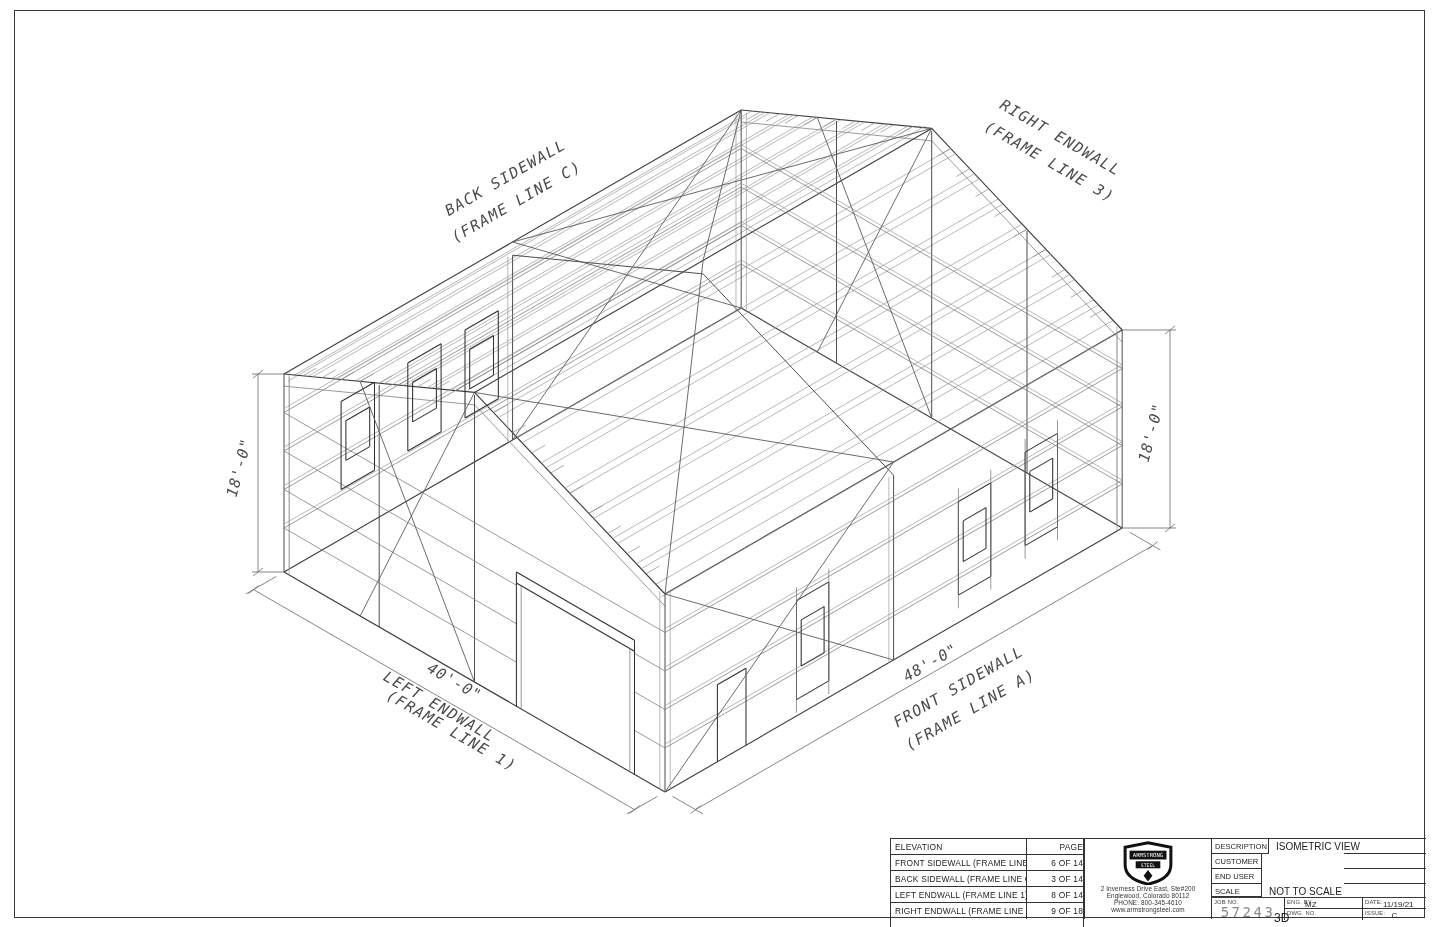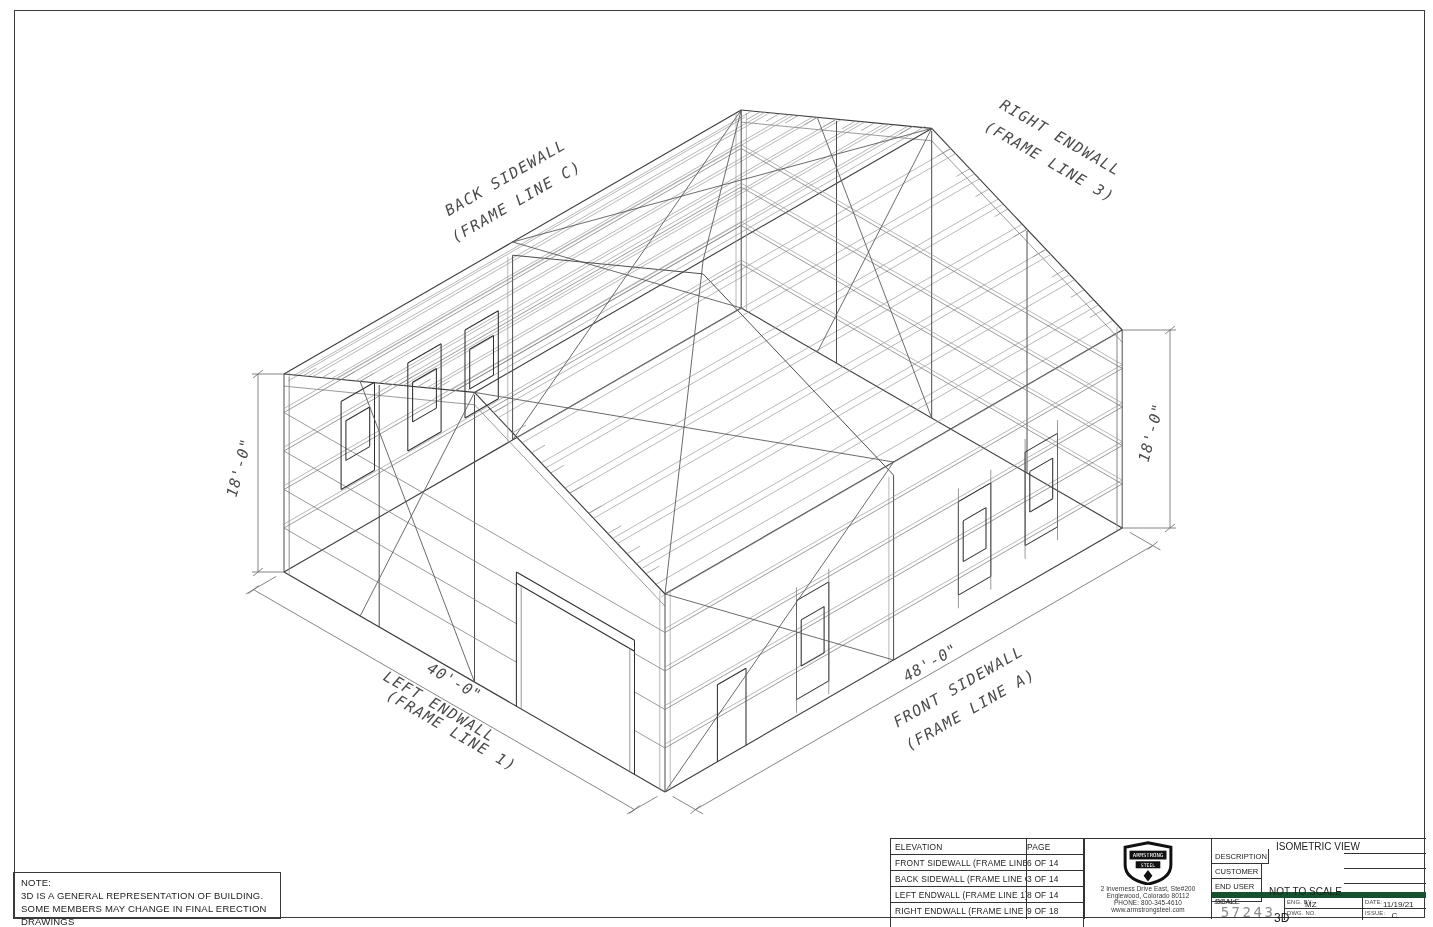--- a/index.html
+++ b/index.html
@@ -26,37 +26,37 @@
   .note{position:absolute;left:13px;top:872px;width:268px;height:47px;border:1px solid #3a3a3a;
         box-sizing:border-box;padding:3px 4px 0 7px;font-size:9.5px;line-height:13px;
         letter-spacing:.2px;color:#222;}
   
   .tb-elev{position:absolute;left:890px;top:838px;width:194px;height:101px;border:1px solid #333;
            box-sizing:border-box;display:grid;grid-template-columns:136px 1fr;
            grid-auto-rows:16.1px;font-size:8.4px;color:#222;letter-spacing:.2px;}
   .tb-elev div{border-bottom:1px solid #333;padding:3px 0 0 4px;box-sizing:border-box;
                white-space:nowrap;overflow:hidden;}
   .tb-elev div.c1{border-right:1px solid #333;}
-  .tb-elev div.pg{text-align:left;padding-left:0;}
+  .tb-elev div.pg{text-align:right;padding-left:0;}
   .tb-elev div.last{border-bottom:none;}
   
   .tb-logo{position:absolute;left:1084px;top:838px;width:128px;height:81px;box-sizing:border-box;
            border-top:1px solid #333;border-left:1px solid #333;border-right:1px solid #333;
            text-align:center;}
   .tb-logo svg{display:block;margin:2px auto 0;}
   .addr{font-size:6.4px;line-height:7px;color:#333;letter-spacing:.1px;}
   
   .tb-right{position:absolute;left:1212px;top:838px;width:214px;height:81px;box-sizing:border-box;
             border-top:1px solid #333;font-size:9px;color:#222;}
   .tbr-row{position:relative;height:15px;box-sizing:border-box;white-space:nowrap;}
   .tbr-lab{display:inline-block;box-sizing:border-box;height:100%;border-right:1px solid #333;
-           border-bottom:1px solid #333;font-size:7.6px;padding:3px 0 0 3px;vertical-align:top;margin-top:10px;}
+           border-bottom:1px solid #333;font-size:7.6px;padding:3px 0 0 3px;vertical-align:top;}
   .tbr-val{display:inline-block;font-size:10px;padding:2px 0 0 7px;vertical-align:top;}
   .tbr-ul{position:absolute;right:0;bottom:0;width:82px;border-bottom:1px solid #333;}
-  .tbr-scale{height:14px;border-bottom:6px solid #14532d;}
+  .tbr-scale{height:14px;border-bottom:1px solid #14532d;}
   .tb-band{display:flex;height:22px;box-sizing:border-box;}
   .band-job{position:relative;width:73px;border-right:1px solid #333;box-sizing:border-box;}
   .lab6{position:absolute;left:2px;top:1px;font-size:5.8px;color:#444;letter-spacing:.2px;}
   .jobno{display:block;text-align:center;margin-top:6px;font-family:"DejaVu Sans Mono",monospace;
          font-size:14px;color:#8a8a8a;letter-spacing:2.5px;}
   .band-mid{width:78px;border-right:1px solid #333;box-sizing:border-box;}
   .band-date{flex:1;}
   .subrow{position:relative;height:11px;box-sizing:border-box;}
   .subrow.b{border-bottom:1px solid #333;}
   .subval{position:absolute;left:20px;top:2px;font-size:8px;}
@@ -314,25 +314,20 @@
       <text class="cadtxt" transform="translate(437,711) rotate(30)">LEFT ENDWALL</text>
       <text class="cadtxt" transform="translate(449,735) rotate(30)">(FRAME LINE 1)</text>
       <text class="dimtxt" transform="translate(933,667) rotate(-30)">48'-0"</text>
       <text class="cadtxt" transform="translate(961,691) rotate(-30)">FRONT SIDEWALL</text>
       <text class="cadtxt" transform="translate(973,714) rotate(-30)">(FRAME LINE A)</text>
       <text class="dimtxt" transform="translate(244,469) rotate(-75)">18'-0"</text>
       <text class="dimtxt" transform="translate(1156,434) rotate(-75)">18'-0"</text>
     </g>
   </svg>
 
-  <div class="note">
-    <div>NOTE:</div>
-    <div>3D IS A GENERAL REPRESENTATION OF BUILDING.</div>
-    <div>SOME MEMBERS MAY CHANGE IN FINAL ERECTION DRAWINGS</div>
-  </div>
 
   <div class="tb-elev">
     <div class="c1">ELEVATION</div>
     <div class="pg">PAGE</div>
     <div class="c1">FRONT SIDEWALL (FRAME LINE A)</div>
     <div class="pg">6 OF 14</div>
     <div class="c1">BACK SIDEWALL (FRAME LINE C)</div>
     <div class="pg">3 OF 14</div>
     <div class="c1">LEFT ENDWALL (FRAME LINE 1)</div>
     <div class="pg">8 OF 14</div>

